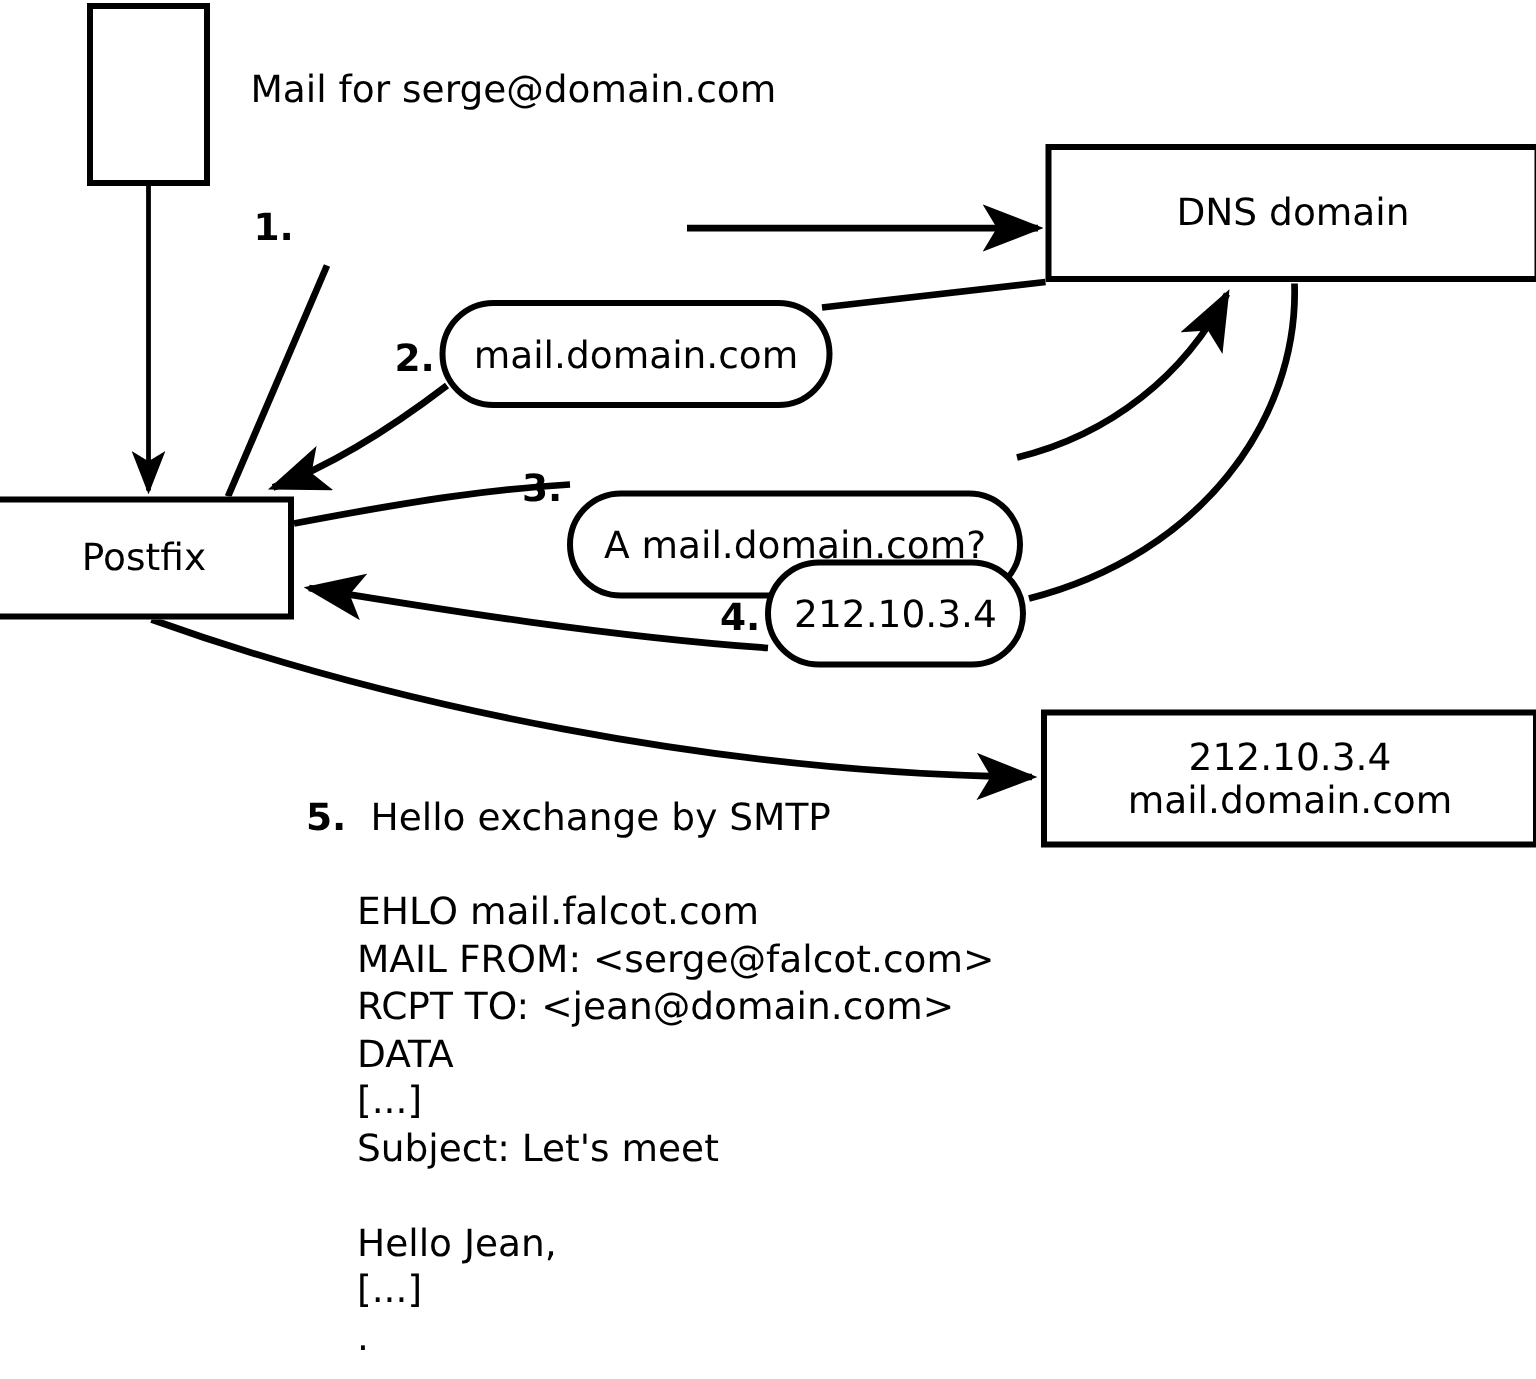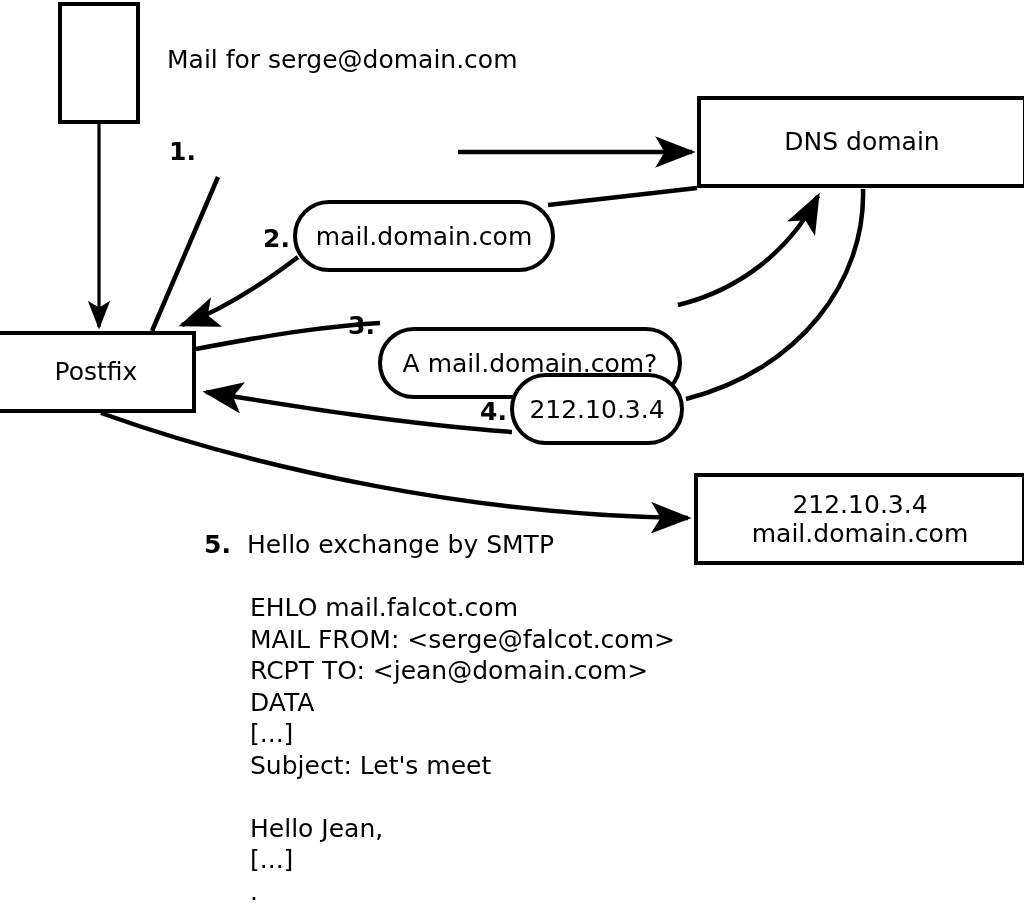--- a/index.html
+++ b/index.html
@@ -86,21 +86,21 @@
     position: absolute;
     font-size: 25px;
     white-space: nowrap;
     z-index: 5;
   }
   #diagram-title { left: 167px; top: 45px; }
   #smtp-step-label { left: 247px; top: 530px; }
 
   #transcript {
     position: absolute;
-    left: 250px;
+    left: 238px;
     top: 592px;
     font-size: 25px;
     line-height: 31.5px;
     z-index: 5;
     white-space: pre;
   }
   .transcript-line { display: block; min-height: 31.5px; }
   .transcript-line.blank { height: 31.5px; }
 </style>
 </head>

